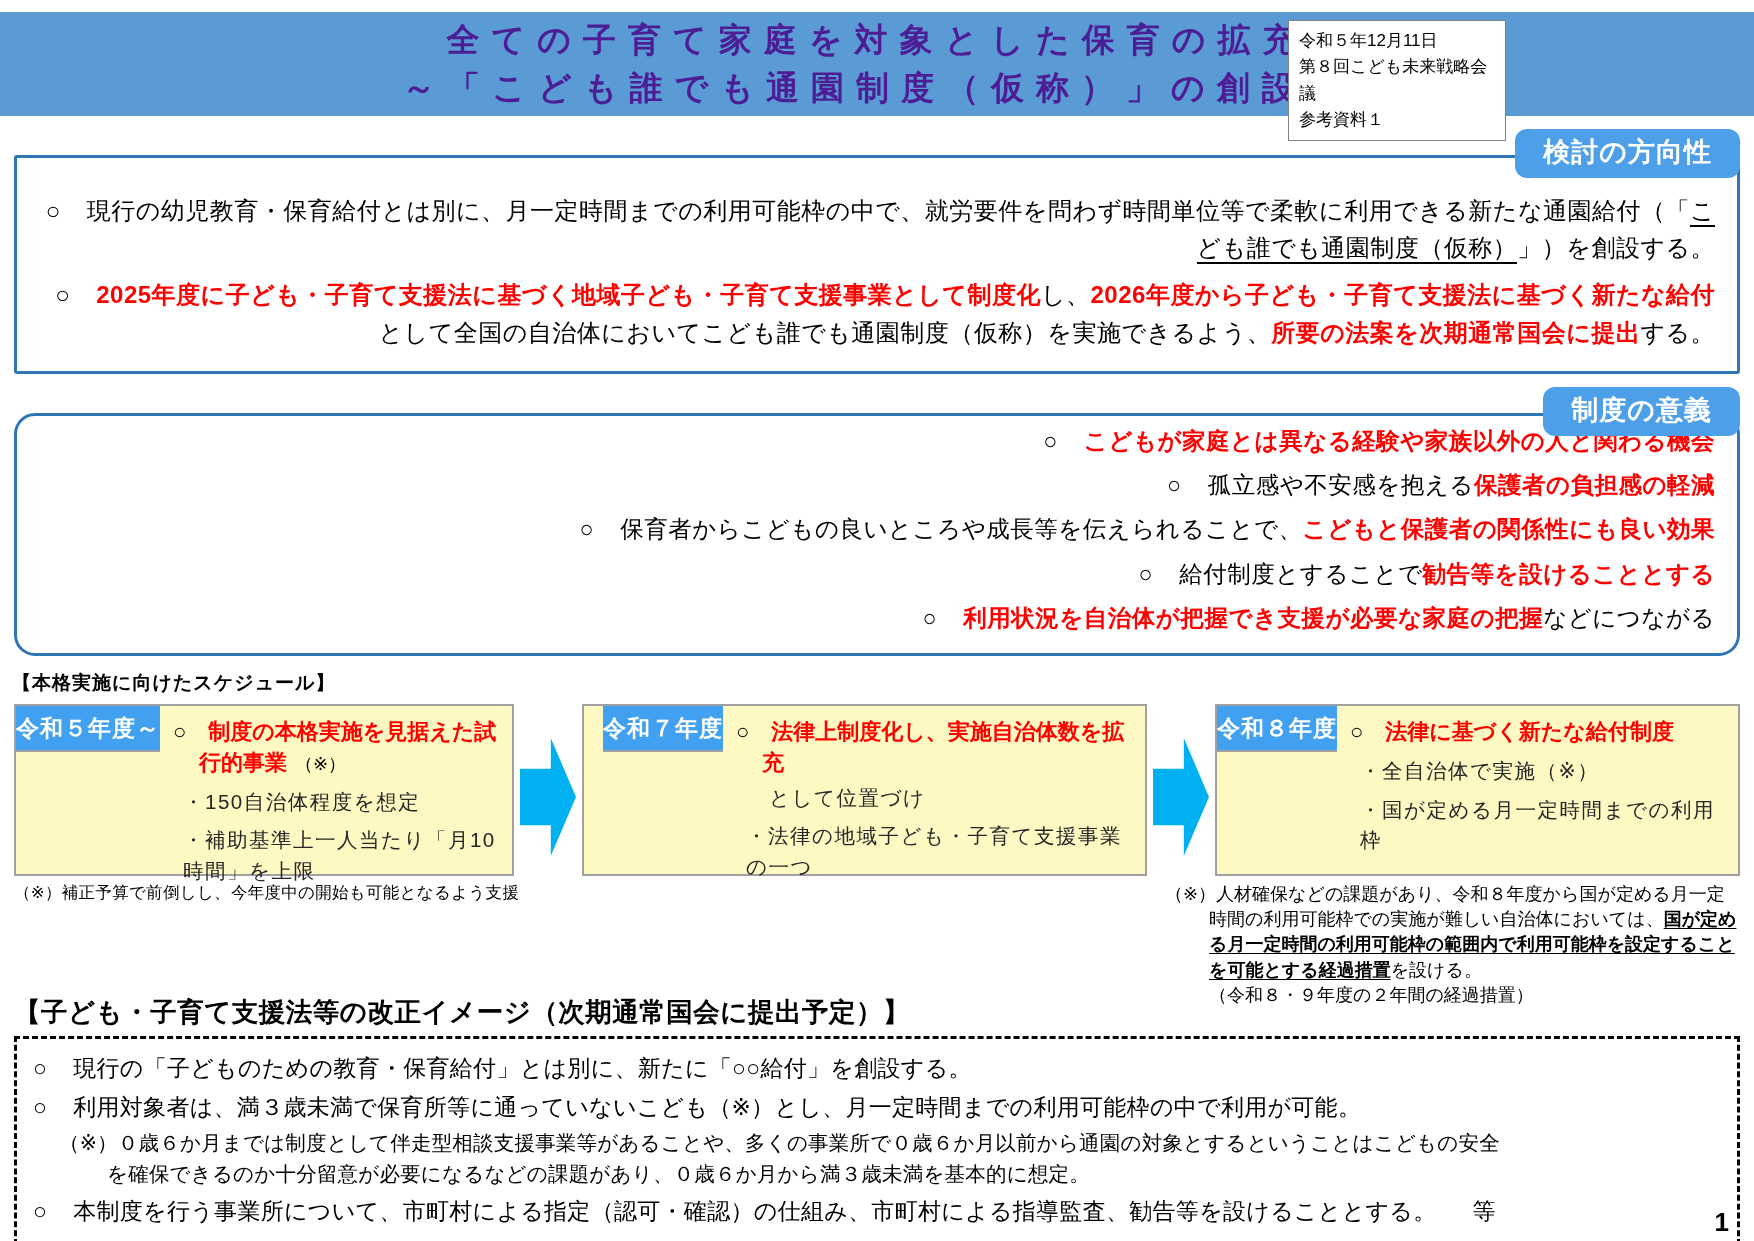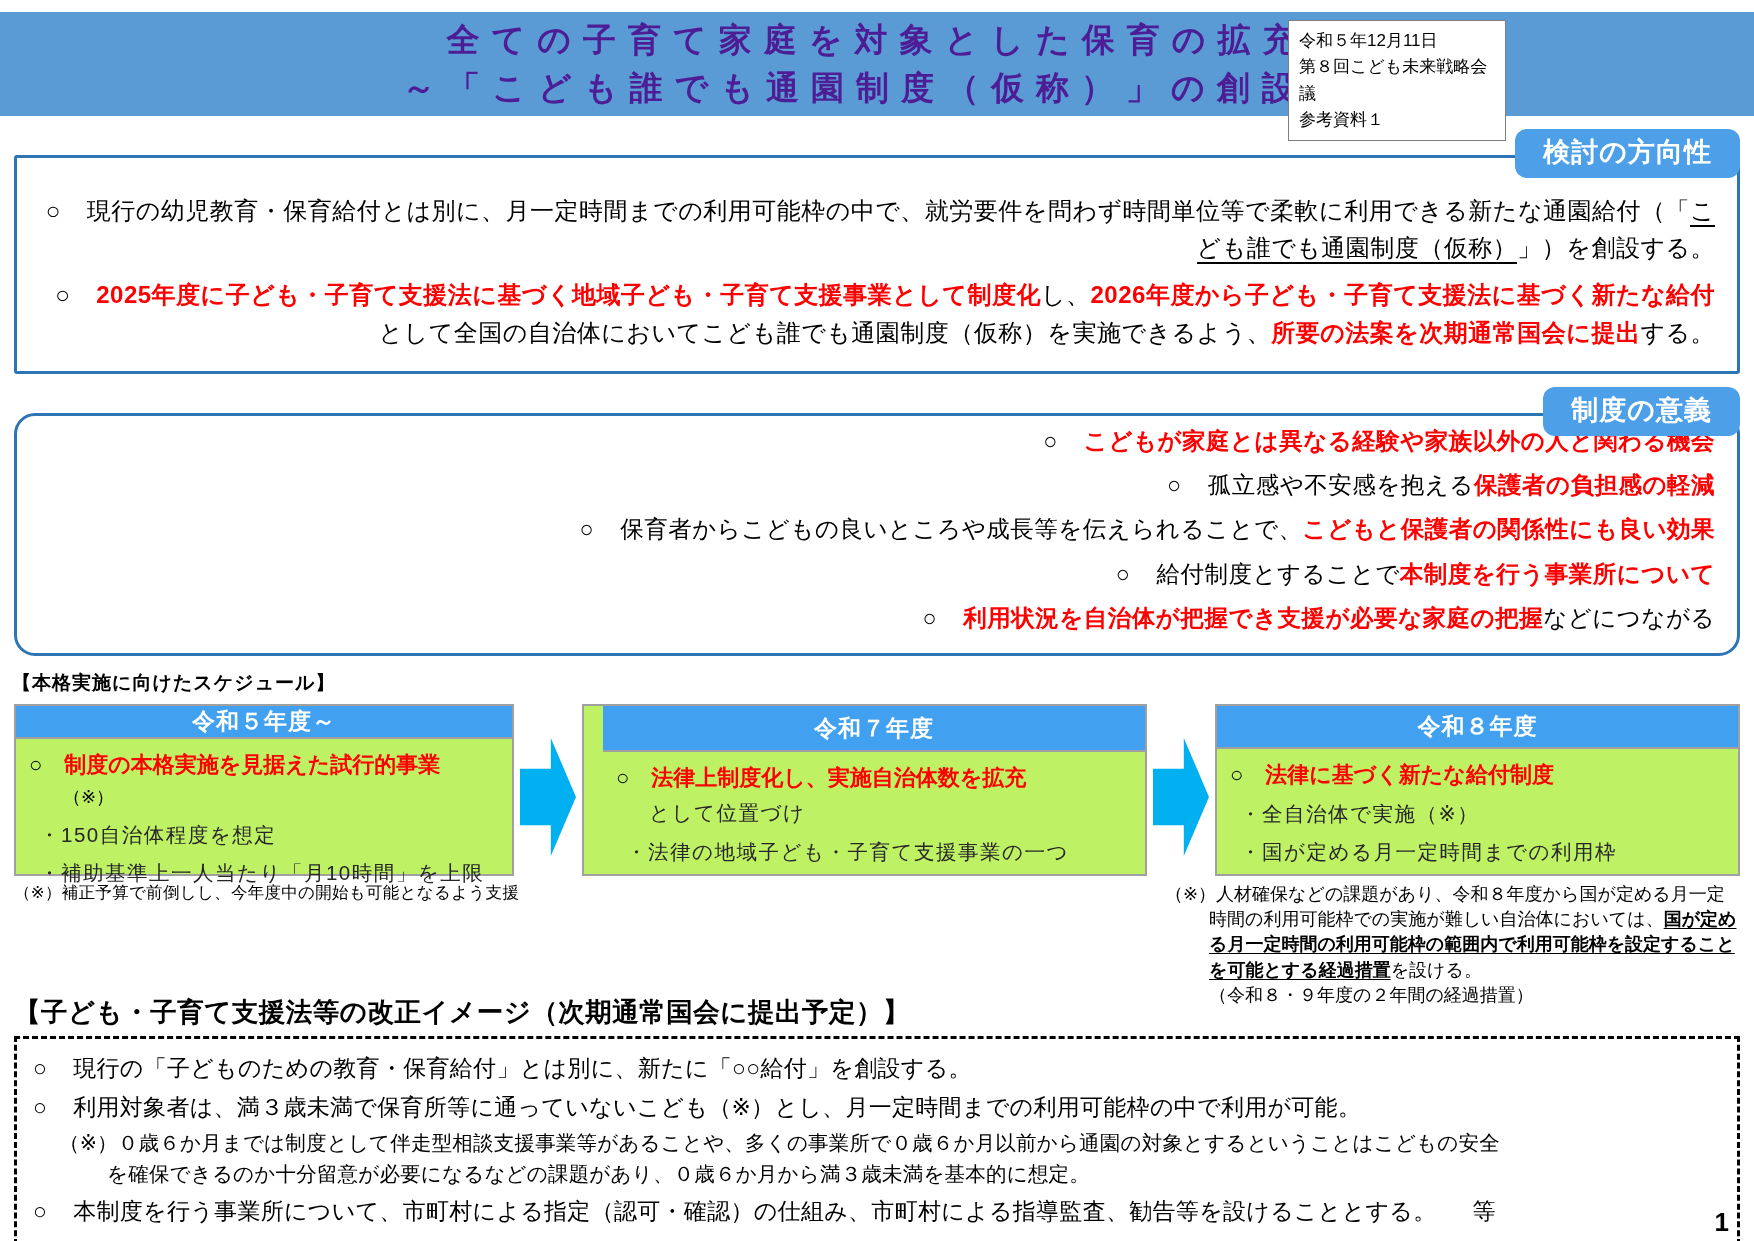--- a/index.html
+++ b/index.html
@@ -28,21 +28,21 @@
   .mk { margin-right:26px; }
   .rb { color:#FF0000; font-weight:bold; }
   .ul { border-bottom:2px solid #000; padding-bottom:1px; }
 
   .sig-box { padding:8px 22px 8px;border-radius:21px; }
   .sig-box .bullet { margin:0 0 9px; font-size:23.5px; line-height:1.5; }
 
   
   .sched-heading { margin:14px 0 8px 12px; font-size:19px; font-weight:bold; letter-spacing:1px; }
   .sched-row { margin:0 14px; display:flex; align-items:stretch; height:172px; }
-  .sched-box { border:2px solid #A0A0A0; background:#bef264; display:flex; flex-direction:column; }
+  .sched-box { border:2px solid #A0A0A0; background:#fef9c3; display:flex; flex-direction:row; }
   .bx1 { width:500px; } .bx2 { width:565px;padding-left:19px; } .bx3 { flex:1; }
   .sb-header { height:46px; background:#41A1F0; border-bottom:2px solid #A0A0A0; color:#fff;
     font-weight:bold; font-size:23px; display:flex; align-items:center; justify-content:center;
     letter-spacing:1px; }
   .sb-body { flex:1; padding:11px 13px 6px; }
   .main-line { font-size:22px; padding-left:26px; text-indent:-26px; line-height:1.4; }
   .main-line .mk { margin-right:22px; }
   .main-note { font-size:18px; font-weight:normal; color:#000; margin-left:8px; }
   .sub-item { font-size:20.5px; color:#262626; letter-spacing:1.5px; line-height:1.5;
     margin:8px 0 0 10px; }
@@ -92,21 +92,21 @@
     <p class="bullet"><span class="mk">○</span><span class="rb">2025年度に子ども・子育て支援法に基づく地域子ども・子育て支援事業として制度化</span><span>し、</span><span class="rb">2026年度から子ども・子育て支援法に基づく新たな給付</span><span>として全国の自治体においてこども誰でも通園制度（仮称）を実施できるよう、</span><span class="rb">所要の法案を次期通常国会に提出</span><span>する。</span></p>
   </div>
 </div>
 
 <div class="section">
   <div class="tab">制度の意義</div>
   <div class="sec-box sig-box">
     <p class="bullet"><span class="mk">○</span><span class="rb">こどもが家庭とは異なる経験や家族以外の人と関わる機会</span></p>
     <p class="bullet"><span class="mk">○</span><span>孤立感や不安感を抱える</span><span class="rb">保護者の負担感の軽減</span></p>
     <p class="bullet"><span class="mk">○</span><span>保育者からこどもの良いところや成長等を伝えられることで、</span><span class="rb">こどもと保護者の関係性にも良い効果</span></p>
-    <p class="bullet"><span class="mk">○</span><span>給付制度とすることで</span><span class="rb">本制度を行う事業所について</span></p>
+    <p class="bullet"><span class="mk">○</span><span>給付制度とすることで</span><span class="rb">勧告等を設けることとする</span></p>
     <p class="bullet"><span class="mk">○</span><span class="rb">利用状況を自治体が把握でき支援が必要な家庭の把握</span><span>などにつながる</span></p>
   </div>
 </div>
 
 <div class="sched-heading">【本格実施に向けたスケジュール】</div>
 
 <div class="sched-row">
   <div class="sched-box bx1">
     <div class="sb-header">令和５年度～</div>
     <div class="sb-body">

